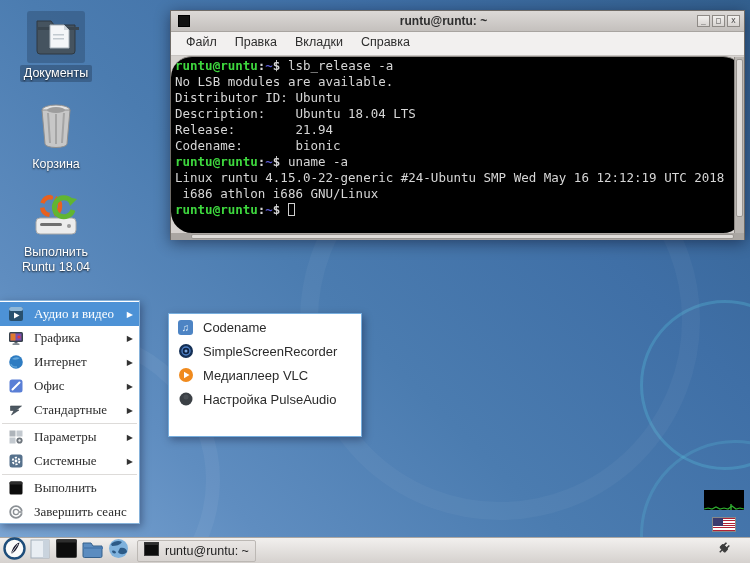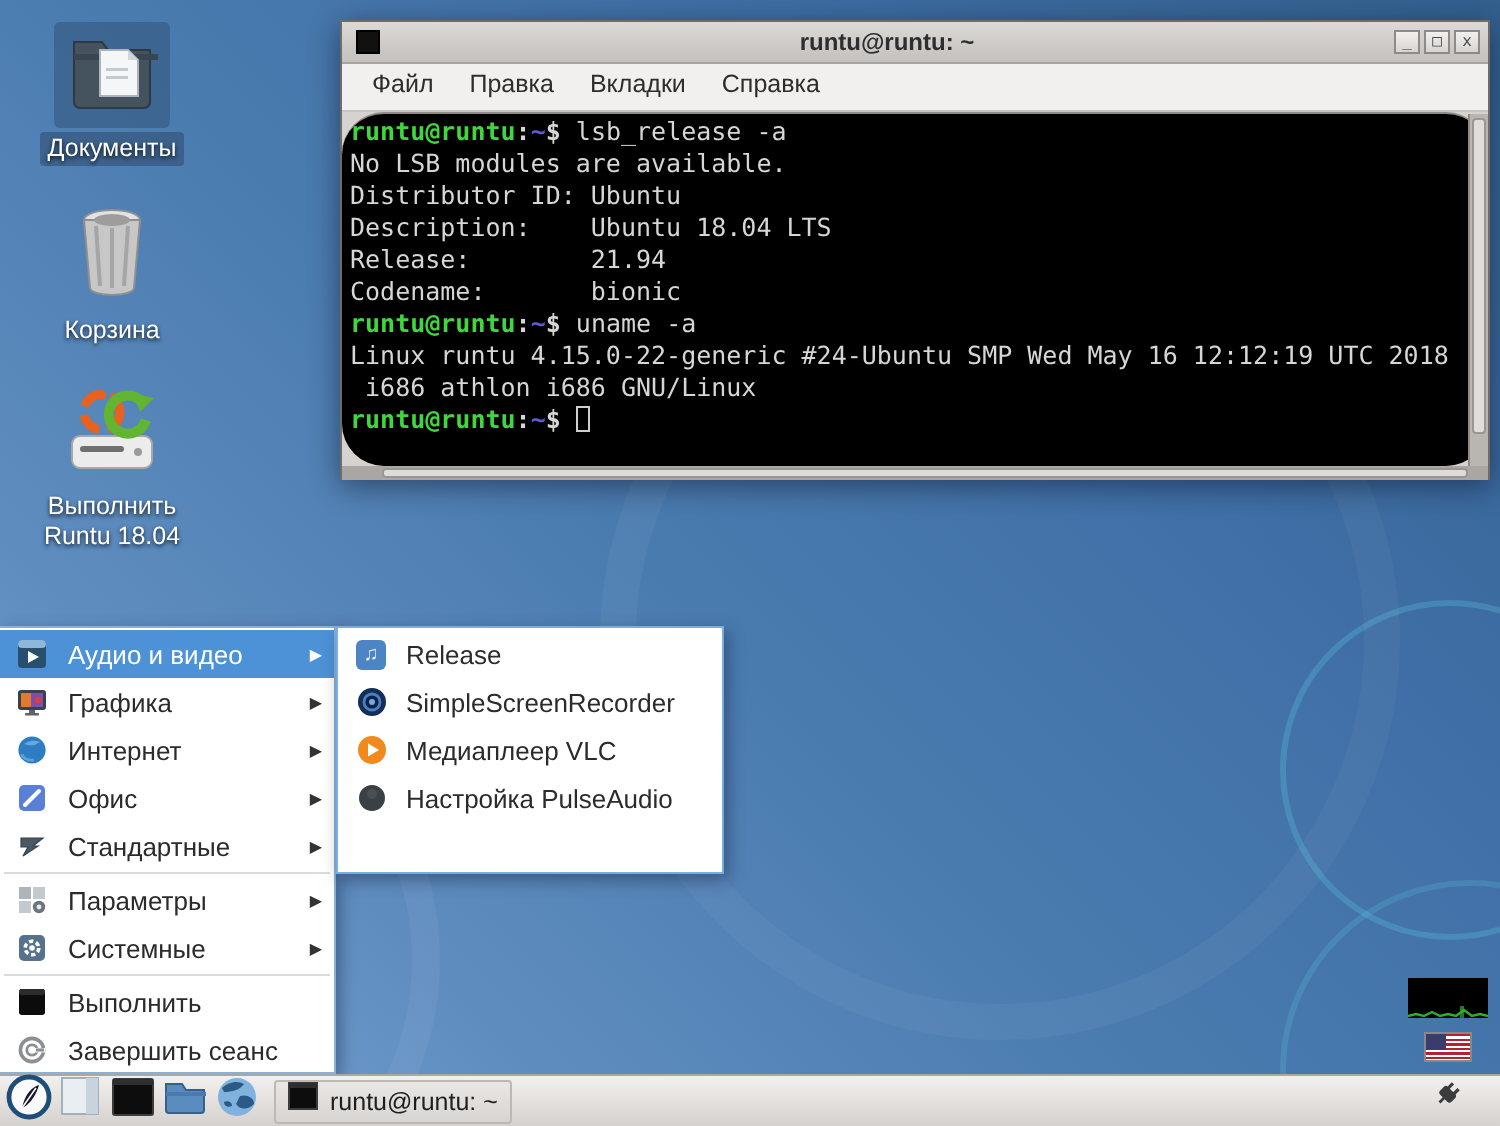--- a/index.html
+++ b/index.html
@@ -41,23 +41,23 @@
   .p-user { color:#3ed83e; font-weight:bold; }
   .p-col  { color:#d6d6d6; font-weight:bold; }
   .p-path { color:#5d5dd8; font-weight:bold; }
   .cursor { display:inline-block; width:7px; height:13px; border:1px solid #cfcfcf; vertical-align:-2px; }
   .vscroll { position:absolute; right:0; top:0; bottom:0; width:10px; background:#b9b5b1; border-left:1px solid #8e8a86; }
   .vthumb  { position:absolute; left:1px; right:1px; top:2px; height:90%; background:#e0ddda; border:1px solid #9a9692; border-radius:2px; }
   .hscroll { position:relative; height:7px; background:#aaa6a2; }
   .hthumb  { position:absolute; left:20px; right:10px; top:1px; bottom:1px; background:#dedbd8; border:1px solid #9a9692; border-radius:2px; }
 
   
-  .menu-left { position:absolute; left:0; top:313px; width:168px; height:224px;
+  .menu-left { position:absolute; left:0; top:300px; width:140px; height:224px;
                background:#fff; border:1px solid #86b2da; border-left:none; padding:1px 0;
-               box-shadow:2px 3px 8px rgba(0,0,30,.35); }
+               box-shadow:2px 3px 8px rgba(0,0,30,.35);font-family:Liberation Serif, serif; }
   .mrow { height:24px; display:flex; align-items:center; padding:0 6px 0 7px; }
   .mrow .mic { width:17px; height:17px; flex:0 0 17px; display:flex; align-items:center; justify-content:center; }
   .mrow .mlbl { flex:1; font-size:13px; color:#2b2b2b; margin-left:10px; white-space:nowrap; }
   .mrow .marr { font-size:8px; color:#333; }
   .mrow.sel { background:#4d92d6; }
   .mrow.sel .mlbl, .mrow.sel .marr { color:#fff; }
   .msep { height:1px; background:#dddbd9; margin:1px 2px; }
 
   .submenu { position:absolute; left:168px; top:313px; width:194px; height:124px;
              background:#fff; border:1px solid #77aede; padding:1px 0;
@@ -277,21 +277,21 @@
       </span>
       <span class="mlbl">Завершить сеанс</span>
     </div>
   </div>
 
   <div class="submenu">
     <div class="srow">
       <span class="sic">
           <span class="note-sq">♫</span>
         </span>
-      <span class="slbl">Release</span>
+      <span class="slbl">Codename</span>
     </div>
     <div class="srow">
       <span class="sic">
         <svg width="16" height="16" viewBox="0 0 16 16">
             <circle cx="8" cy="8" r="7" fill="#142f55"></circle>
             <circle cx="8" cy="8" r="4" fill="#0d2244" stroke="#4d7fc4" stroke-width="1.4"></circle>
             <circle cx="8" cy="8" r="1.5" fill="#7aa7e0"></circle>
           </svg>
       </span>
       <span class="slbl">SimpleScreenRecorder</span>

